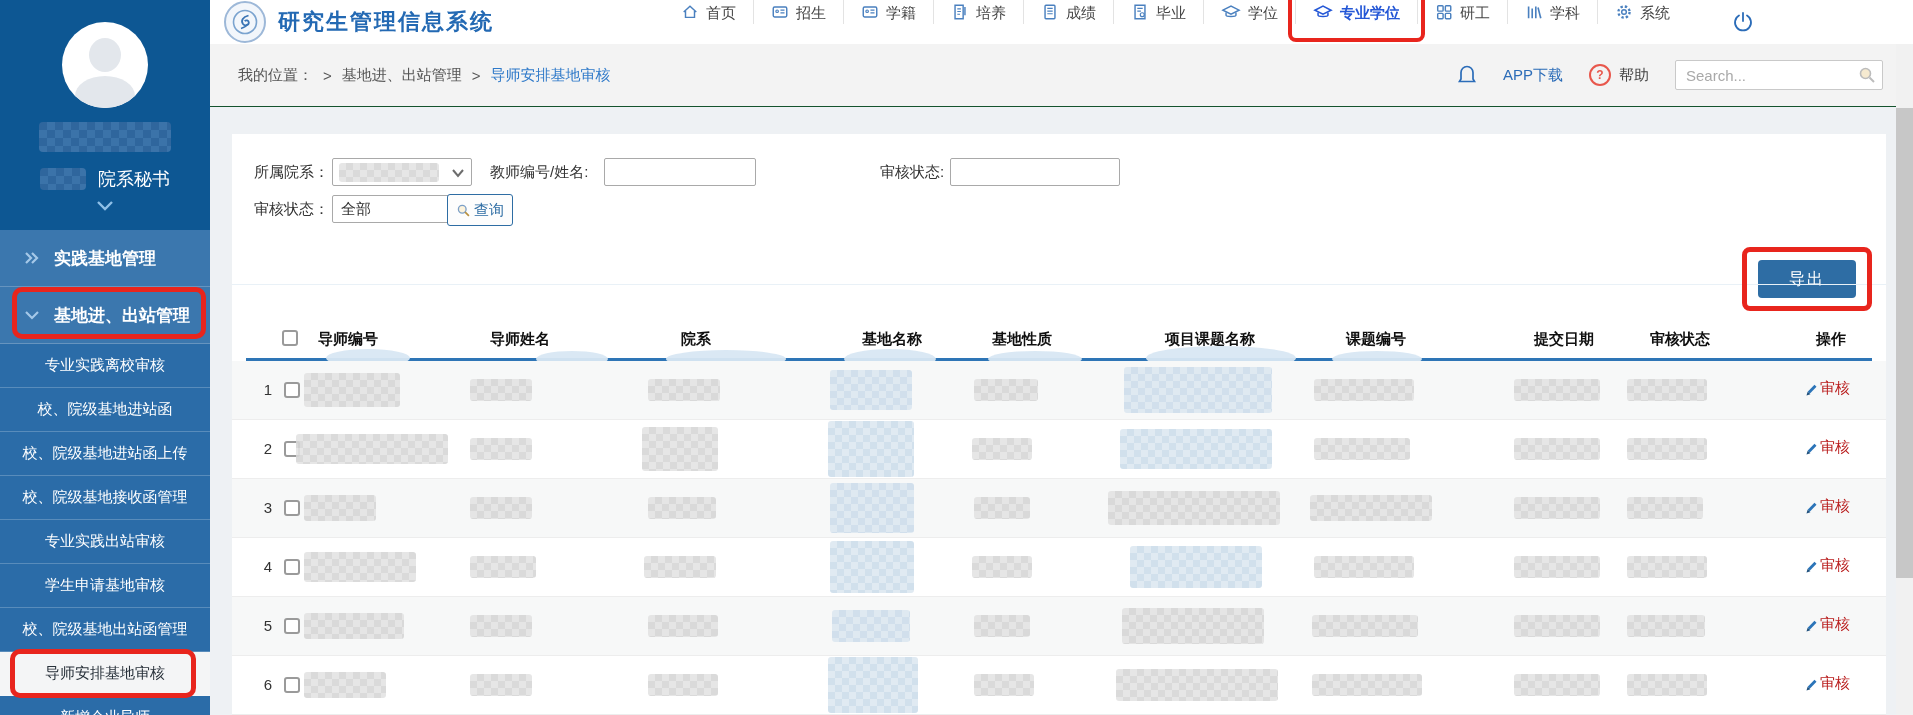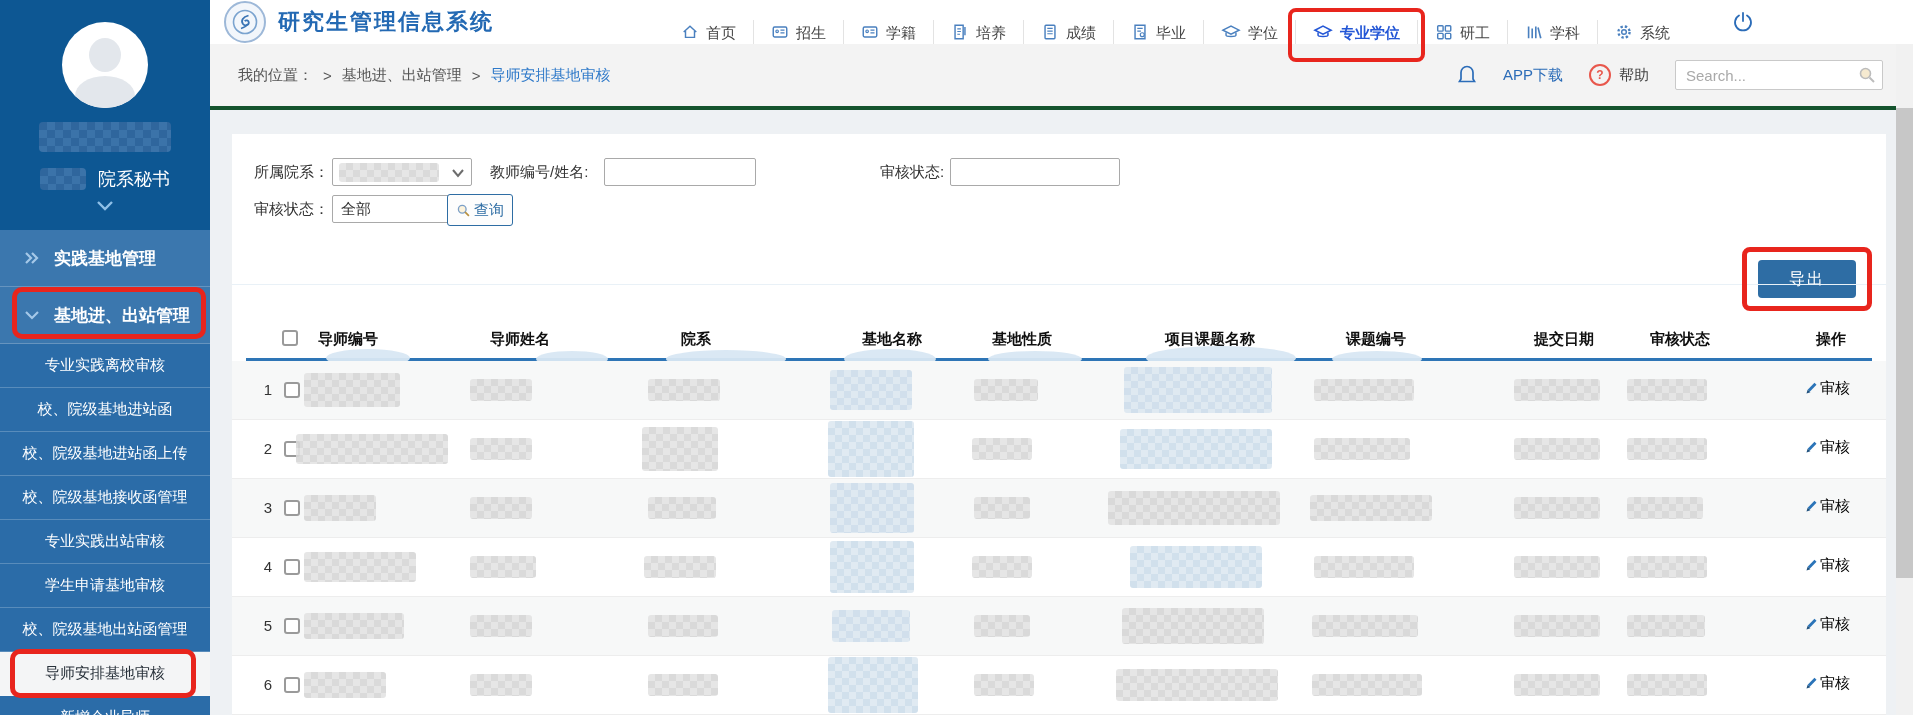--- a/index.html
+++ b/index.html
@@ -36,32 +36,32 @@
     font-size:17px;font-weight:bold;border-bottom:1px solid rgba(255,255,255,.22);cursor:pointer;}
   .m-sub{position:relative;height:44px;background:#2b6ca8;display:flex;align-items:center;justify-content:center;
     font-size:15px;border-bottom:1px solid rgba(255,255,255,.22);cursor:pointer;box-sizing:border-box;}
   .m-sub.active{background:#f4f5f6;color:#28313a;}
 
   
   .topbar{position:absolute;left:210px;top:0;width:1703px;height:44px;background:#fff;display:flex;align-items:center;z-index:10;}
   .logo{width:38px;height:38px;border-radius:50%;border:2px solid #9db8d8;background:#f2f6fb;margin-left:14px;flex:0 0 auto;
     display:flex;align-items:center;justify-content:center;}
   .app-title{font-size:22px;font-weight:bold;color:#2369b3;letter-spacing:2px;margin-left:12px;white-space:nowrap;}
-  .nav{display:flex;align-items:flex-end;margin-left:170px;height:44px;}
+  .nav{display:flex;align-items:flex-start;margin-left:170px;height:44px;}
   .nav-item{position:relative;display:flex;align-items:center;gap:7px;font-size:15px;color:#454545;
     padding:0 17px;height:24px;border-left:1px solid #e3e3e3;cursor:pointer;white-space:nowrap;}
   .nav-item:first-child{border-left:none;}
   .nav-item .lbl{line-height:1;}
   .nav-item.active .lbl{color:#2457d6;font-weight:bold;}
   .nav-item .redbox{left:-8px;right:-8px;top:-12px;bottom:-18px;}
   .power-wrap{margin-left:44px;margin-right:96px;display:flex;align-items:center;cursor:pointer;}
 
   
   .crumbbar{position:absolute;left:210px;top:44px;width:1703px;height:62px;background:#f3f3f3;
-    border-bottom:4px solid #14532d;display:flex;align-items:center;z-index:6;}
+    border-bottom:1px solid #14532d;display:flex;align-items:center;z-index:6;}
   .crumbs{margin-left:28px;font-size:15px;color:#555;display:flex;gap:10px;align-items:center;white-space:nowrap;}
   .crumb-active{color:#2e79c9;}
   .quick{margin-left:auto;display:flex;align-items:center;gap:26px;margin-right:30px;}
   .qd{display:flex;align-items:center;gap:10px;font-size:15px;color:#2b6cb8;cursor:pointer;white-space:nowrap;}
   .qh{display:flex;align-items:center;gap:8px;font-size:15px;color:#444;cursor:pointer;white-space:nowrap;}
   .qmark{width:18px;height:18px;border-radius:50%;border:2px solid #e8574c;color:#e8574c;font-weight:bold;font-size:12px;
     display:flex;align-items:center;justify-content:center;}
   .searchbox{position:relative;width:208px;height:30px;}
   .searchbox input{width:100%;height:100%;box-sizing:border-box;border:1px solid #c9c9c9;background:#fff;border-radius:2px;
     padding:0 30px 0 10px;font-size:15px;color:#444;font-family:inherit;}
@@ -86,21 +86,21 @@
   
   .thead{position:absolute;left:14px;right:14px;top:188px;height:36px;border-bottom:3px solid #2e75b6;}
   .th{position:absolute;top:8px;font-size:15px;font-weight:bold;color:#101010;white-space:nowrap;}
   .cb{position:absolute;width:16px;height:16px;background:#fff;border:2px solid #9a9a9a;border-radius:3px;box-sizing:border-box;cursor:pointer;}
   .bump{position:absolute;background:#d8e7f3;border-radius:50%;opacity:.95;}
   .rows{position:absolute;left:0;right:0;top:227px;}
   .trow{position:relative;height:58px;background:#fff;border-bottom:1px solid #ededed;}
   .trow.odd{background:#f7f8f8;}
   .rnum{position:absolute;left:18px;top:20px;width:22px;text-align:right;font-size:15px;color:#333;}
   .trow .cb{left:52px;top:21px;}
-  .action{position:absolute;right:36px;top:18px;display:flex;align-items:flex-start;color:#000000;font-size:15px;cursor:pointer;}
+  .action{position:absolute;right:36px;top:18px;display:flex;align-items:flex-end;color:#b91c1c;font-size:15px;cursor:pointer;}
 
   
   .scroll-track{position:absolute;right:0;top:44px;width:17px;height:671px;background:#f1f1f1;z-index:40;}
   .scroll-thumb{position:absolute;right:0;top:64px;width:17px;height:470px;background:#c7c7c7;cursor:pointer;}
 
   svg{display:block;}
 </style>
 </head>
 <body>
 

